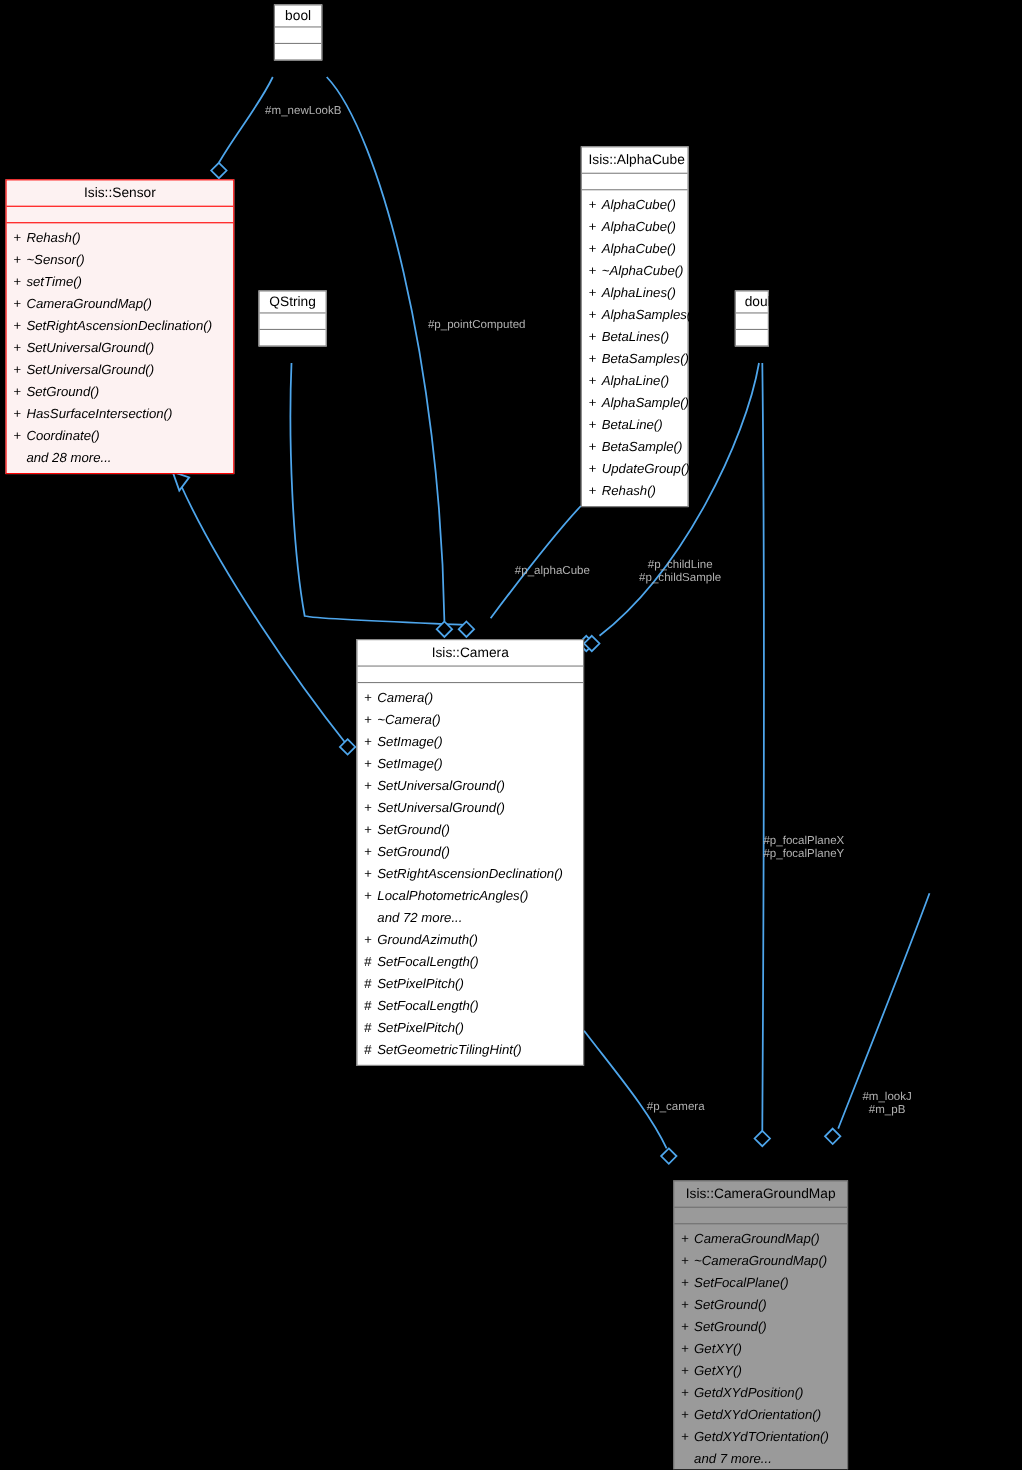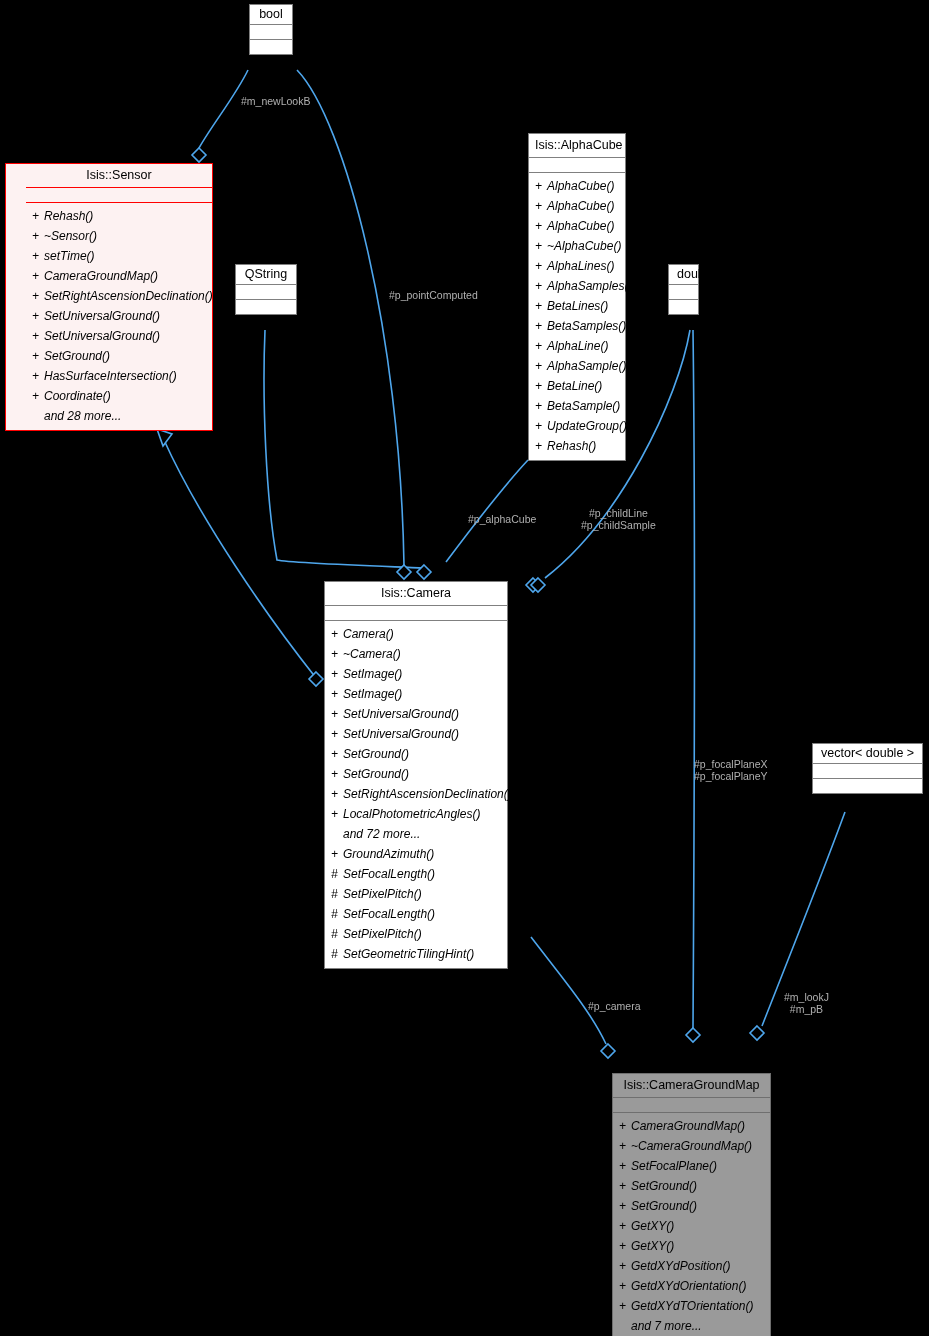--- a/index.html
+++ b/index.html
@@ -148,27 +148,22 @@
     <div class="slot"></div>
     <div class="slot last"></div>
   </div>
 
   <div class="uml-box prim" style="left:668px; top:264px; width:31px;">
     <div class="title">double</div>
     <div class="slot"></div>
     <div class="slot last"></div>
   </div>
 
-  <div class="uml-box prim" style="left:812px; top:743px; width:111px;">
-    <div class="title">vector&lt; double &gt;</div>
-    <div class="slot"></div>
-    <div class="slot last"></div>
-  </div>
-
-  <div class="uml-box related" style="left:5px; top:163px; width:208px;padding-left:20px;">
+
+  <div class="uml-box related" style="left:5px; top:163px; width:208px;">
     <div class="title">Isis::Sensor</div>
     <div class="attrs empty"></div>
     <div class="methods">
       <div class="member"><span class="vis">+</span><span>Rehash()</span></div>
       <div class="member"><span class="vis">+</span><span>~Sensor()</span></div>
       <div class="member"><span class="vis">+</span><span>setTime()</span></div>
       <div class="member"><span class="vis">+</span><span>CameraGroundMap()</span></div>
       <div class="member"><span class="vis">+</span><span>SetRightAscensionDeclination()</span></div>
       <div class="member"><span class="vis">+</span><span>SetUniversalGround()</span></div>
       <div class="member"><span class="vis">+</span><span>SetUniversalGround()</span></div>
@@ -193,21 +188,21 @@
       <div class="member"><span class="vis">+</span><span>BetaSamples()</span></div>
       <div class="member"><span class="vis">+</span><span>AlphaLine()</span></div>
       <div class="member"><span class="vis">+</span><span>AlphaSample()</span></div>
       <div class="member"><span class="vis">+</span><span>BetaLine()</span></div>
       <div class="member"><span class="vis">+</span><span>BetaSample()</span></div>
       <div class="member"><span class="vis">+</span><span>UpdateGroup()</span></div>
       <div class="member"><span class="vis">+</span><span>Rehash()</span></div>
     </div>
   </div>
 
-  <div class="uml-box" style="left:324px; top:581px; width:184px;">
+  <div class="uml-box" style="left:324px; top:581px; width:207px;">
     <div class="title">Isis::Camera</div>
     <div class="attrs empty"></div>
     <div class="methods">
       <div class="member"><span class="vis">+</span><span>Camera()</span></div>
       <div class="member"><span class="vis">+</span><span>~Camera()</span></div>
       <div class="member"><span class="vis">+</span><span>SetImage()</span></div>
       <div class="member"><span class="vis">+</span><span>SetImage()</span></div>
       <div class="member"><span class="vis">+</span><span>SetUniversalGround()</span></div>
       <div class="member"><span class="vis">+</span><span>SetUniversalGround()</span></div>
       <div class="member"><span class="vis">+</span><span>SetGround()</span></div>

